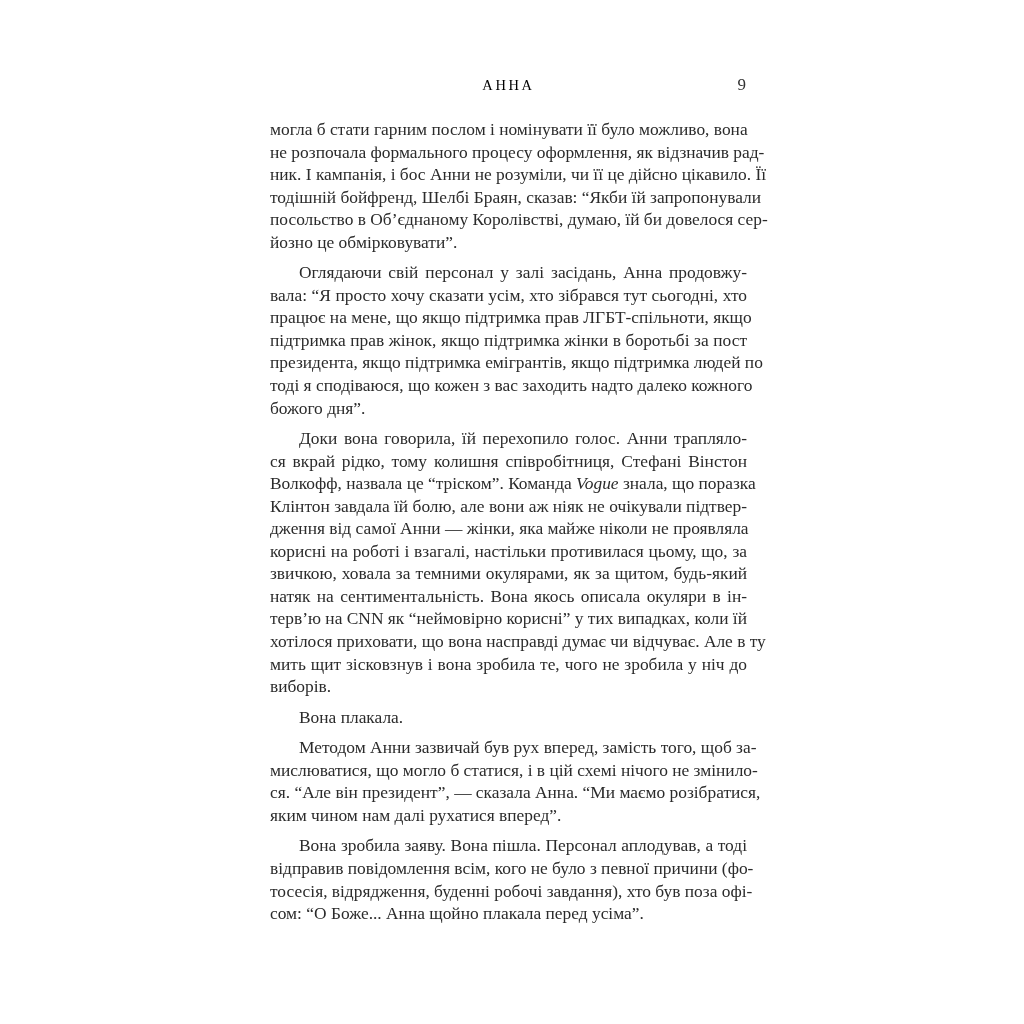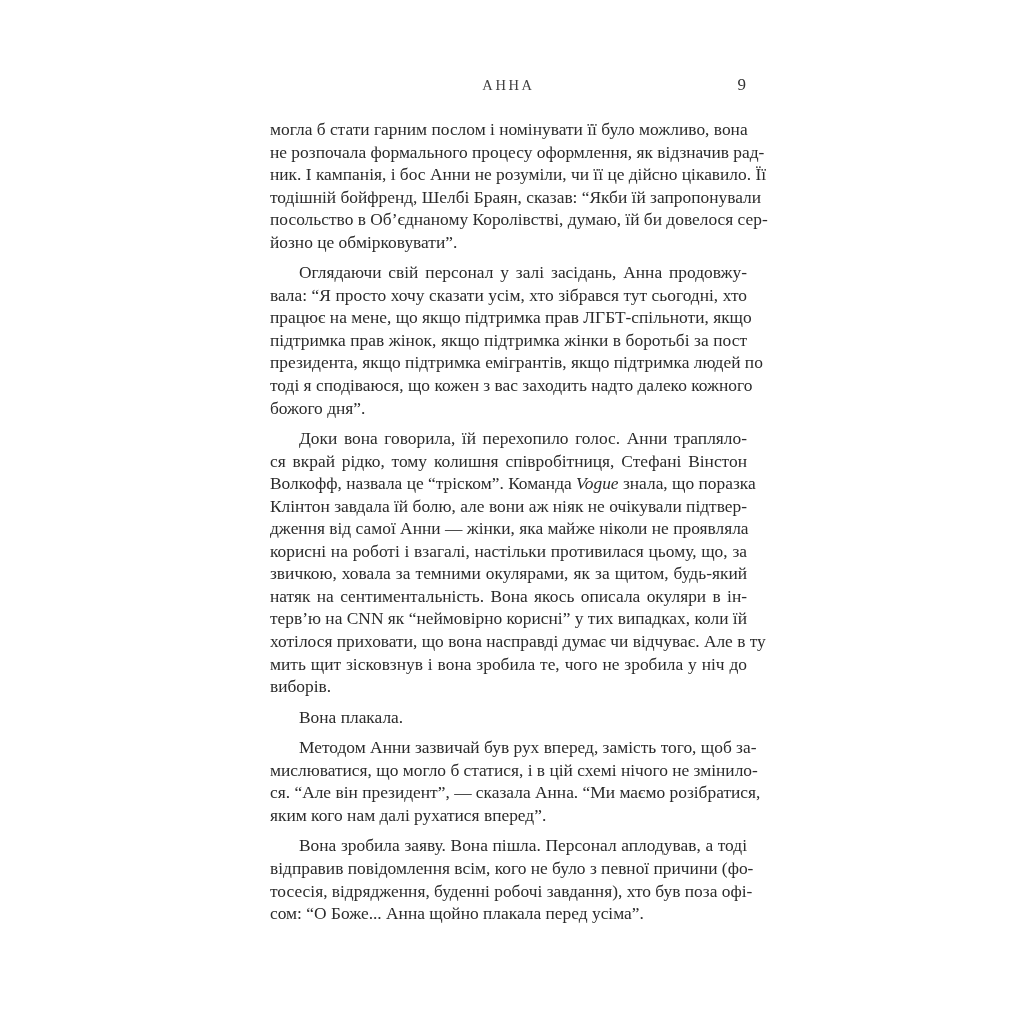--- a/index.html
+++ b/index.html
@@ -27,21 +27,21 @@
       left: 270px;
       width: 477px;
       height: 22px;
     }
     .running-title {
       position: absolute;
       left: 0; right: 0;
       text-align: center;
       font-size: 14.5px;
       letter-spacing: 2.6px;
-      color: #404040;
+      color: #000000;
       top: 2px;
     }
     .page-number {
       position: absolute;
       right: 1px;
       top: 0px;
       font-size: 17px;
       color: #333333;
     }
     .body-text {
@@ -96,19 +96,19 @@
       <span class="line">звичкою, ховала за темними окулярами, як за щитом, будь-який</span>
       <span class="line">натяк на сентиментальність. Вона якось описала окуляри в ін-</span>
       <span class="line">терв’ю на CNN як “неймовірно корисні” у тих випадках, коли їй</span>
       <span class="line">хотілося приховати, що вона насправді думає чи відчуває. Але в ту</span>
       <span class="line">мить щит зісковзнув і вона зробила те, чого не зробила у ніч до</span>
       <span class="line last">виборів.</span>
       <span class="line indent last">Вона плакала.</span>
       <span class="line indent">Методом Анни зазвичай був рух вперед, замість того, щоб за-</span>
       <span class="line">мислюватися, що могло б статися, і в цій схемі нічого не змінило-</span>
       <span class="line">ся. “Але він президент”, — сказала Анна. “Ми маємо розібратися,</span>
-      <span class="line last">яким кого нам далі рухатися вперед”.</span>
+      <span class="line last">яким чином нам далі рухатися вперед”.</span>
       <span class="line indent">Вона зробила заяву. Вона пішла. Персонал аплодував, а тоді</span>
       <span class="line">відправив повідомлення всім, кого не було з певної причини (фо-</span>
       <span class="line">тосесія, відрядження, буденні робочі завдання), хто був поза офі-</span>
       <span class="line last">сом: “О Боже... Анна щойно плакала перед усіма”.</span>
     </div>
 </div>
 
 </body></html>

